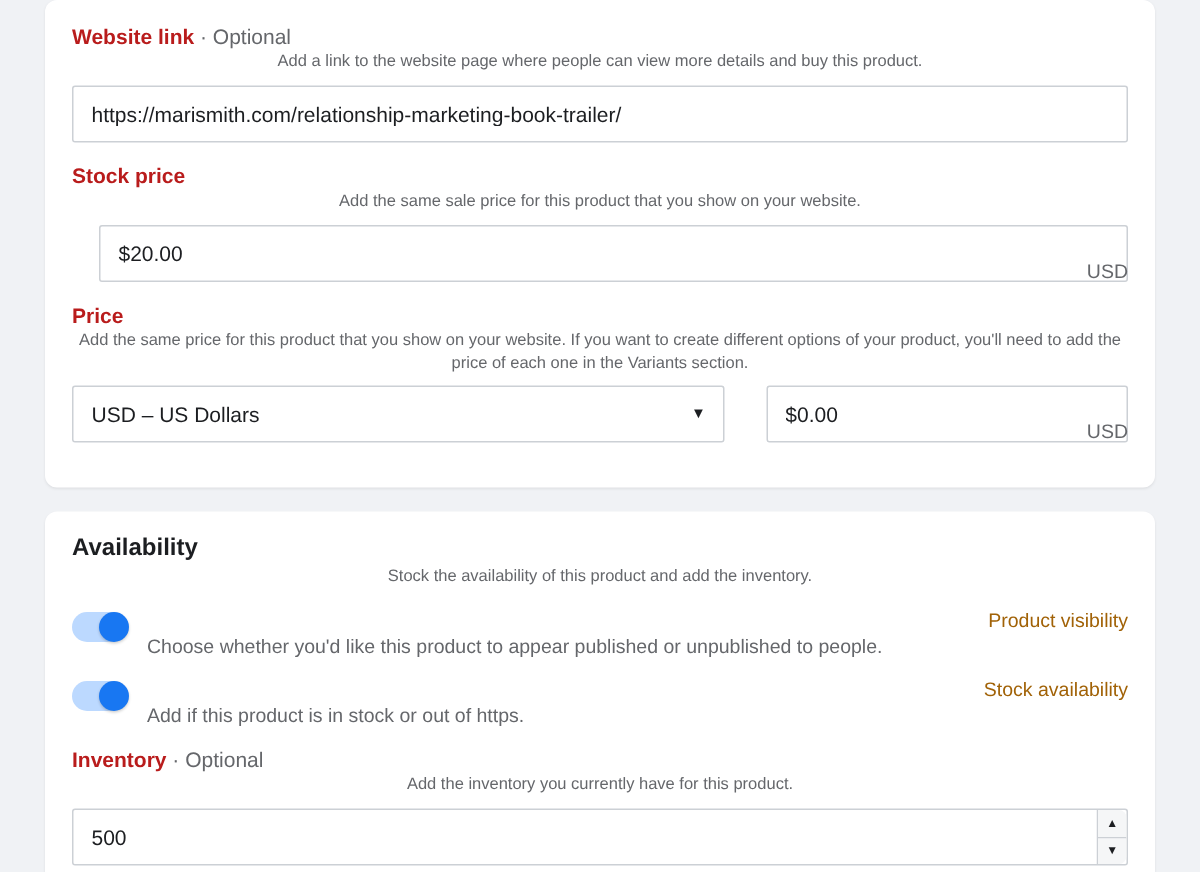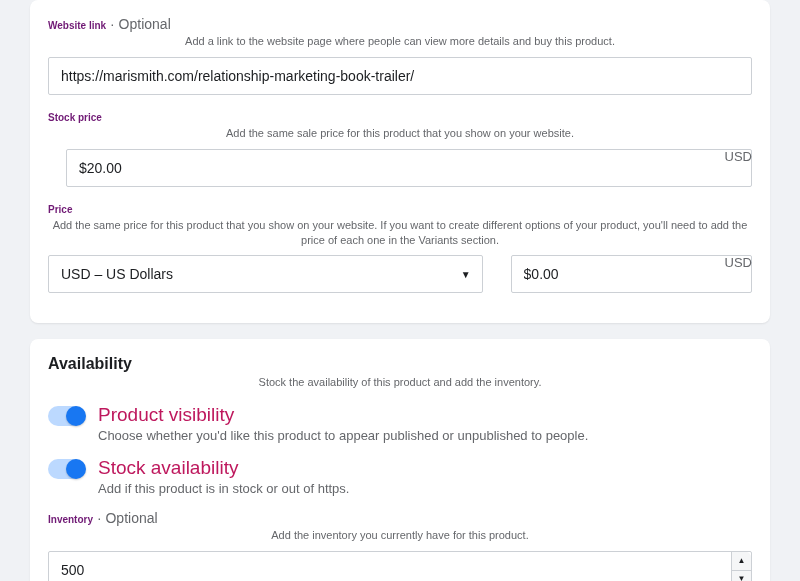--- a/index.html
+++ b/index.html
@@ -15,22 +15,22 @@
     border-radius: 8px;
     box-shadow: 0 1px 2px rgba(0,0,0,0.08);
     padding: 16px 18px 18px;
     margin-bottom: 16px;
   }
   .field { margin-bottom: 14px; }
   .field:last-child { margin-bottom: 12px; }
   .label-row { margin-bottom: 2px; }
   .label {
     font-weight: 600;
-    font-size: 10px;
-    color: #701a75;
+    font-size: 14px;
+    color: #b91c1c;
   }
   .optional {
     font-weight: 400;
     color: #65676b;
     font-size: 14px;
   }
   .desc {
     color: #65676b;
     font-size: 11px;
     line-height: 1.35;
@@ -44,21 +44,21 @@
     padding: 10px 12px;
     font-size: 14px;
     color: #1c1e21;
     background: #fff;
     outline: none;
     font-family: inherit;
   }
   .input-with-suffix {
     position: relative;
     display: flex;
-    align-items: flex-start;
+    align-items: flex-end;
     padding-left: 18px;
   }
   .input-with-suffix .input { padding-right: 50px; }
   .suffix {
     position: absolute;
     right: 0;
     color: #65676b;
     font-size: 13px;
     pointer-events: none;
   }
@@ -104,23 +104,24 @@
     width: 20px;
     height: 20px;
     border-radius: 50%;
     background: #1877f2;
     right: -2px;
     top: 0;
     box-shadow: 0 1px 2px rgba(0,0,0,0.2);
   }
   .toggle-content { flex: 1; }
   .toggle-title {
-    font-size: 19px;
-    color: #be185d;
+    font-size: 13px;
+    color: #a16207;
     margin-bottom: 2px;
+    text-align: right;
   }
   .toggle-desc {
     font-size: 13px;
     color: #65676b;
   }
   .stepper-wrap { position: relative; }
   .stepper {
     position: absolute;
     right: 1px;
     top: 1px;

